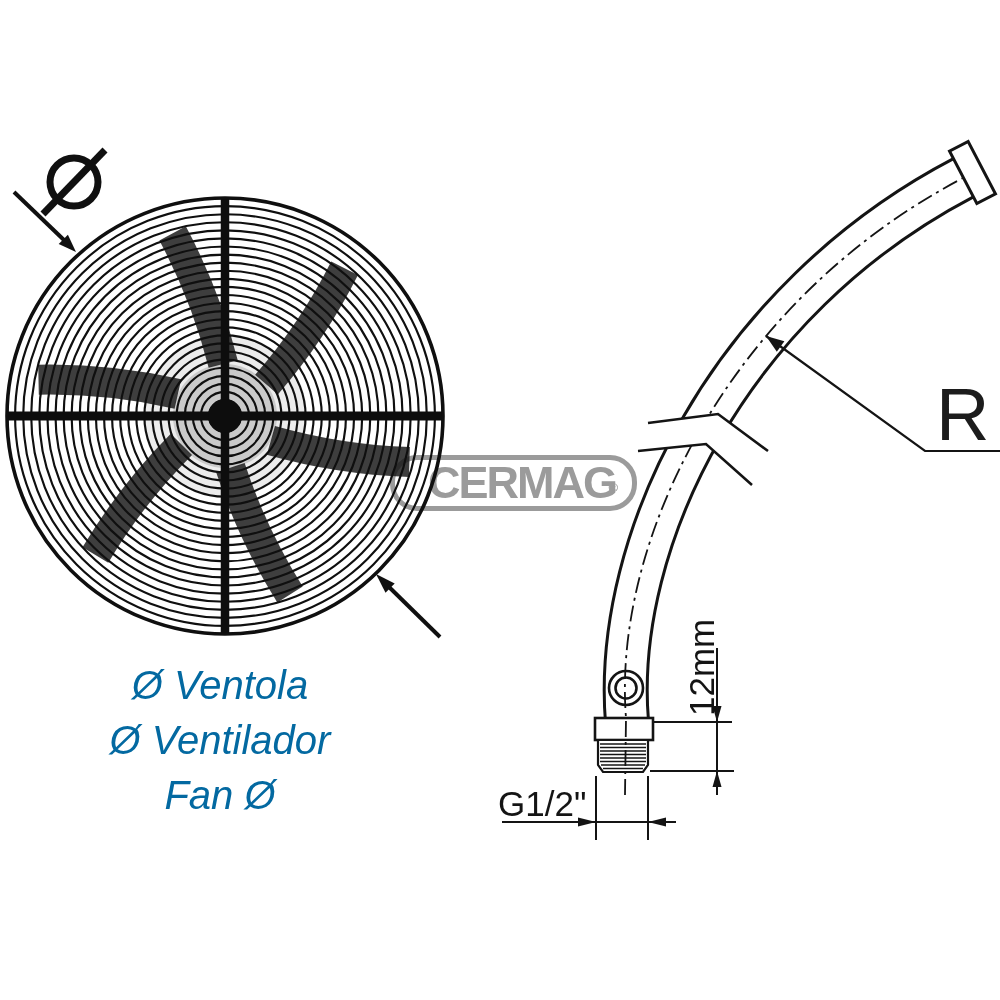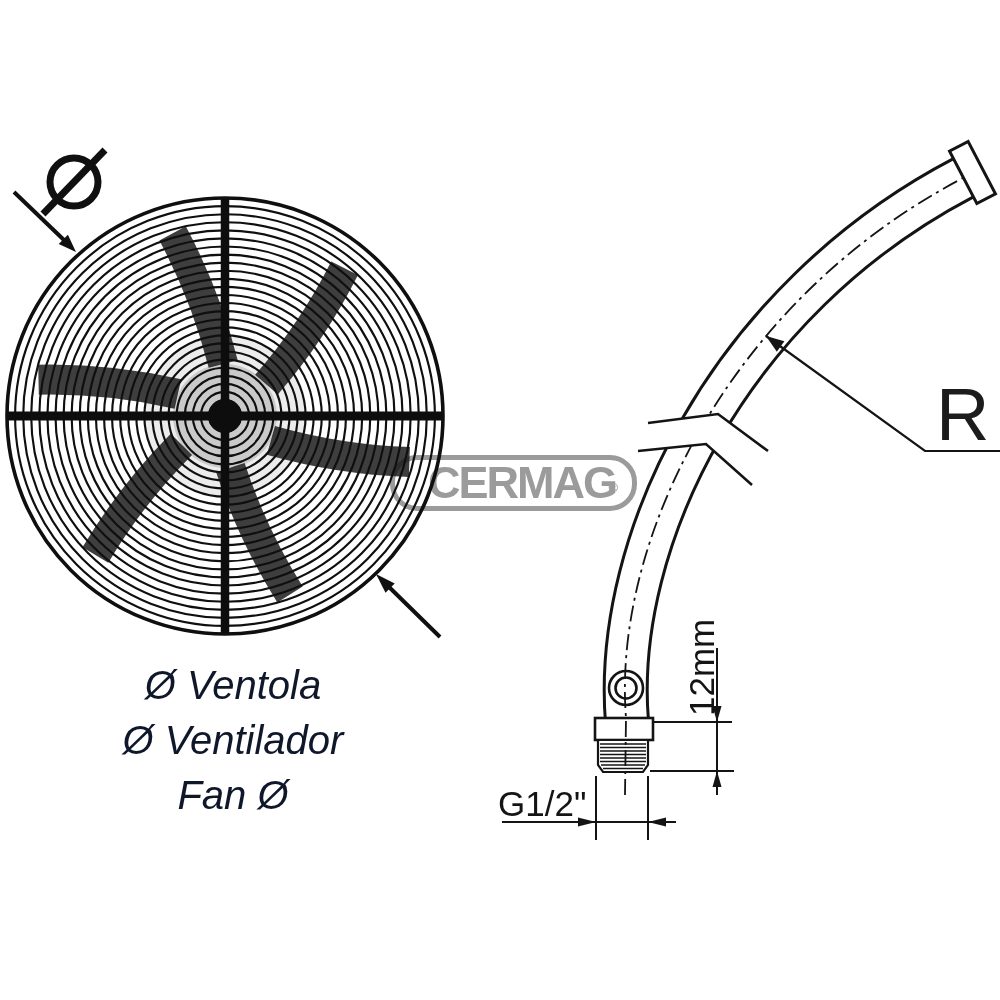--- a/index.html
+++ b/index.html
@@ -19,22 +19,22 @@
     color:#9b9b9b;white-space:nowrap;
   }
   .watermark .wm-reg{
     position:absolute;right:14px;top:20px;font-size:13px;font-weight:bold;color:#9b9b9b;
   }
   
   #art{position:absolute;left:0;top:0;z-index:2;}
   
   .txt{position:absolute;z-index:3;white-space:nowrap;}
   .fan-labels{
-    left:33px;top:658px;width:400px;text-align:center;
-    font-style:italic;font-size:40px;line-height:55px;color:#0f172a;
+    left:20px;top:658px;width:400px;text-align:center;
+    font-style:italic;font-size:40px;line-height:55px;color:#0369a1;
   }
   .dim-text{font-size:35px;color:#141414;}
   .thread-label{left:498px;top:784px;}
   .len-label{left:682px;top:716px;transform:rotate(-90deg);transform-origin:0 0;}
   .radius-label{left:936px;top:378px;font-size:74px;line-height:74px;color:#1c1c1c;}
 </style>
 </head>
 <body>
 
 <div id="stage">

